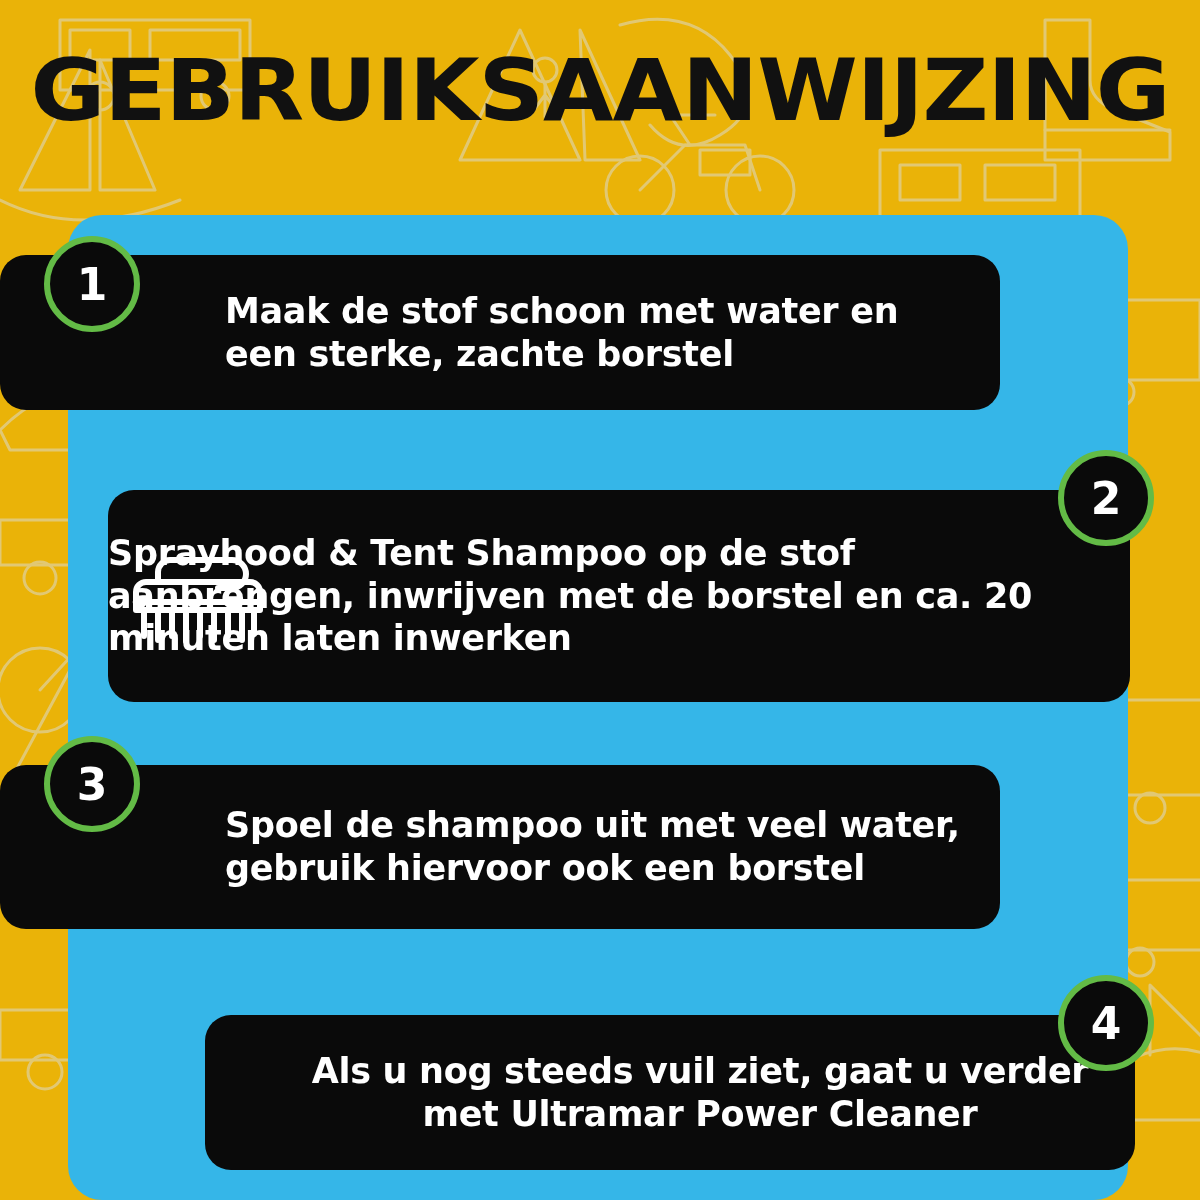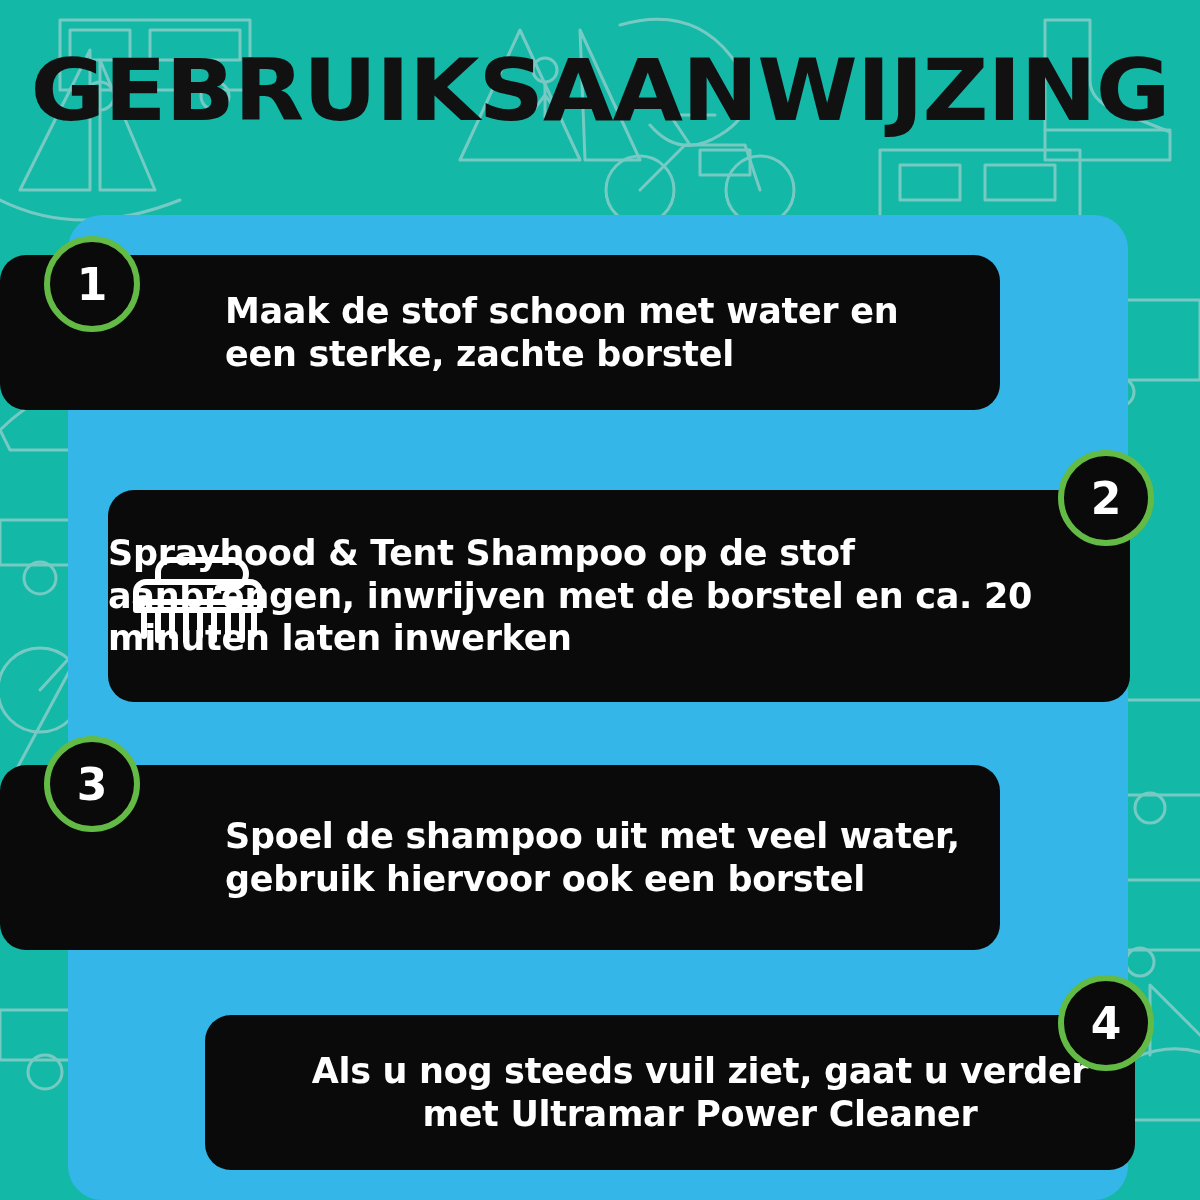--- a/index.html
+++ b/index.html
@@ -11,21 +11,21 @@
     height: 1200px;
     background: #ffffff;
     font-family: "Liberation Sans", sans-serif;
     overflow: hidden;
   }
 
   .poster {
     position: relative;
     width: 1200px;
     height: 1200px;
-    background: #14b8a6;
+    background: #eab308;
     overflow: hidden;
   }
 
   
   .bg-doodles {
     position: absolute;
     inset: 0;
     opacity: 0.5;
     pointer-events: none;
   }
@@ -128,21 +128,21 @@
     top: 538px;
     width: 140px;
     height: 118px;
   }
 
   
   .step3 .bar {
     left: 0px;
     top: 765px;
     width: 1000px;
-    height: 185px;
+    height: 164px;
     padding-left: 225px;
     padding-right: 30px;
   }
   .step3 .badge { left: 44px; top: 736px; }
 
   
   .step4 .bar {
     left: 205px;
     top: 1015px;
     width: 930px;

